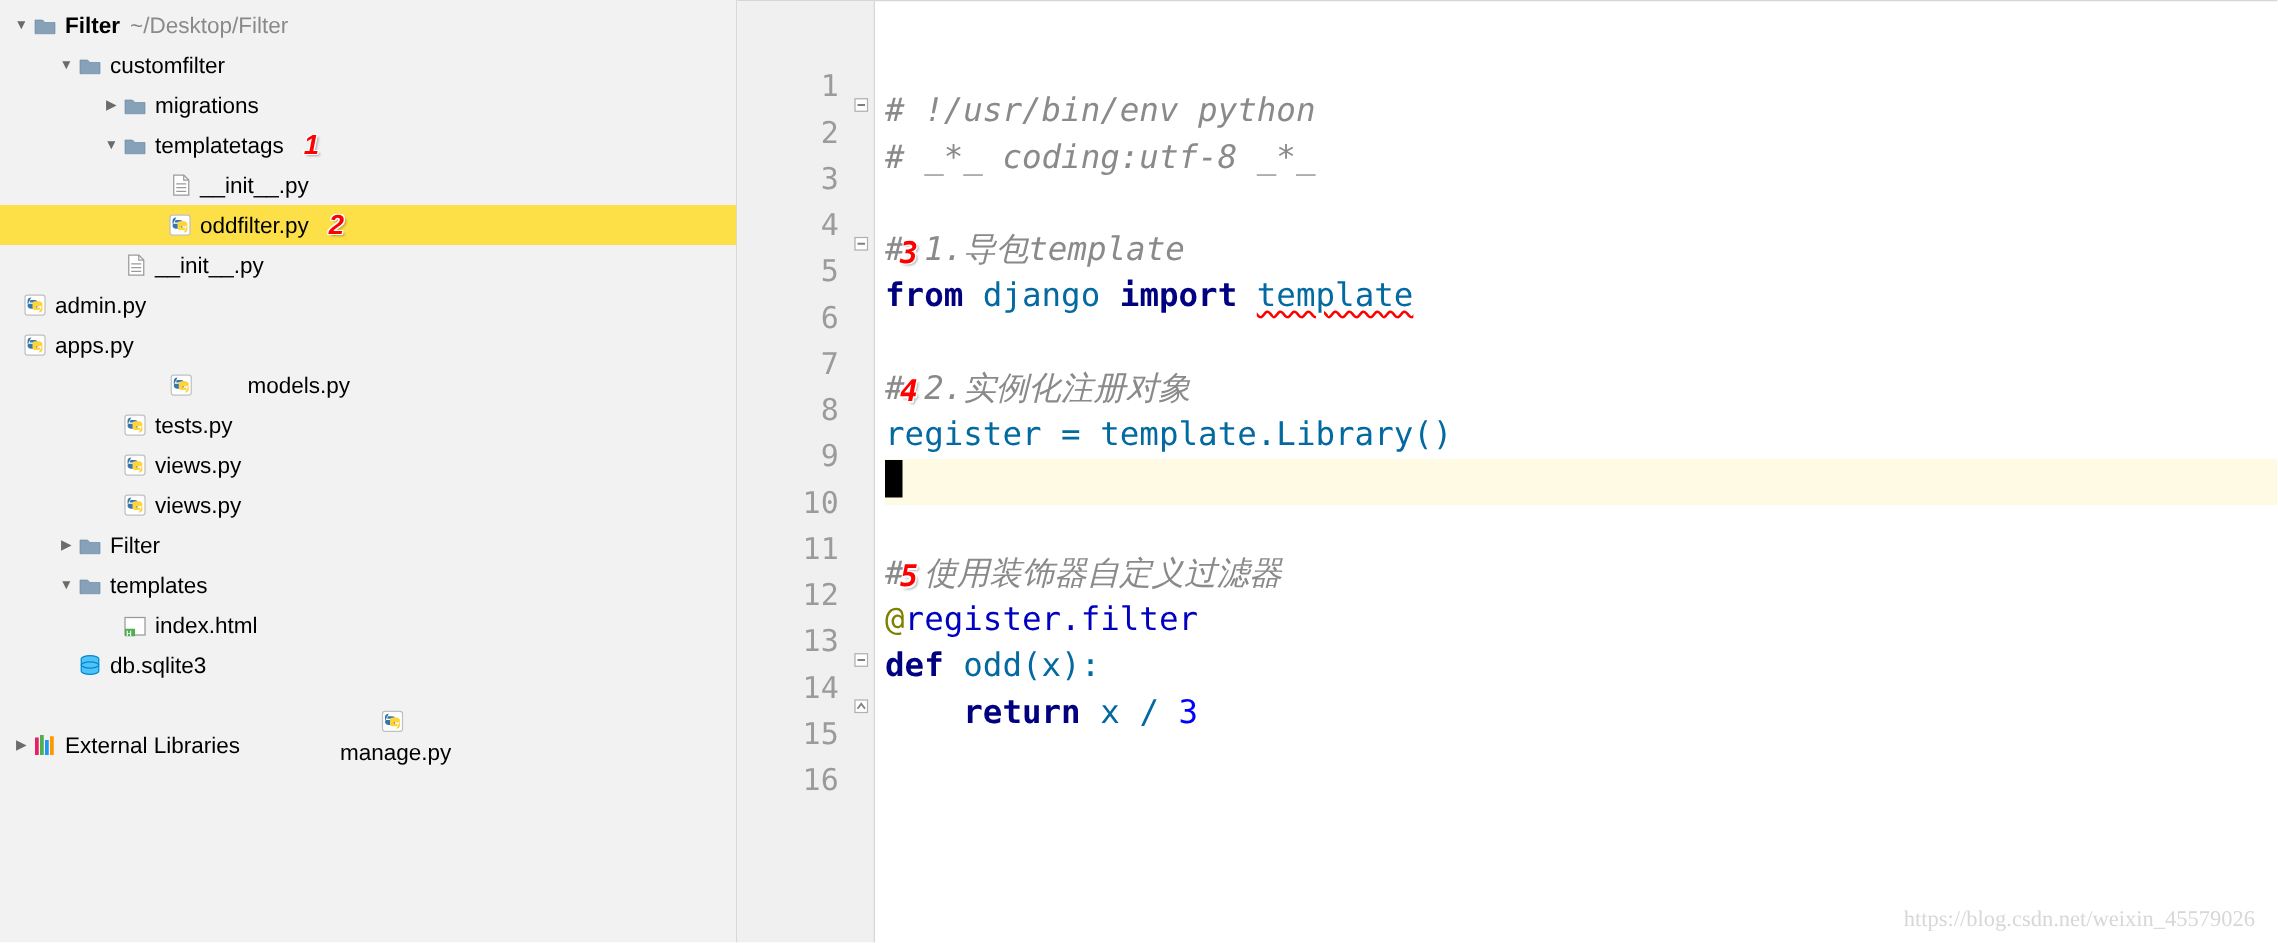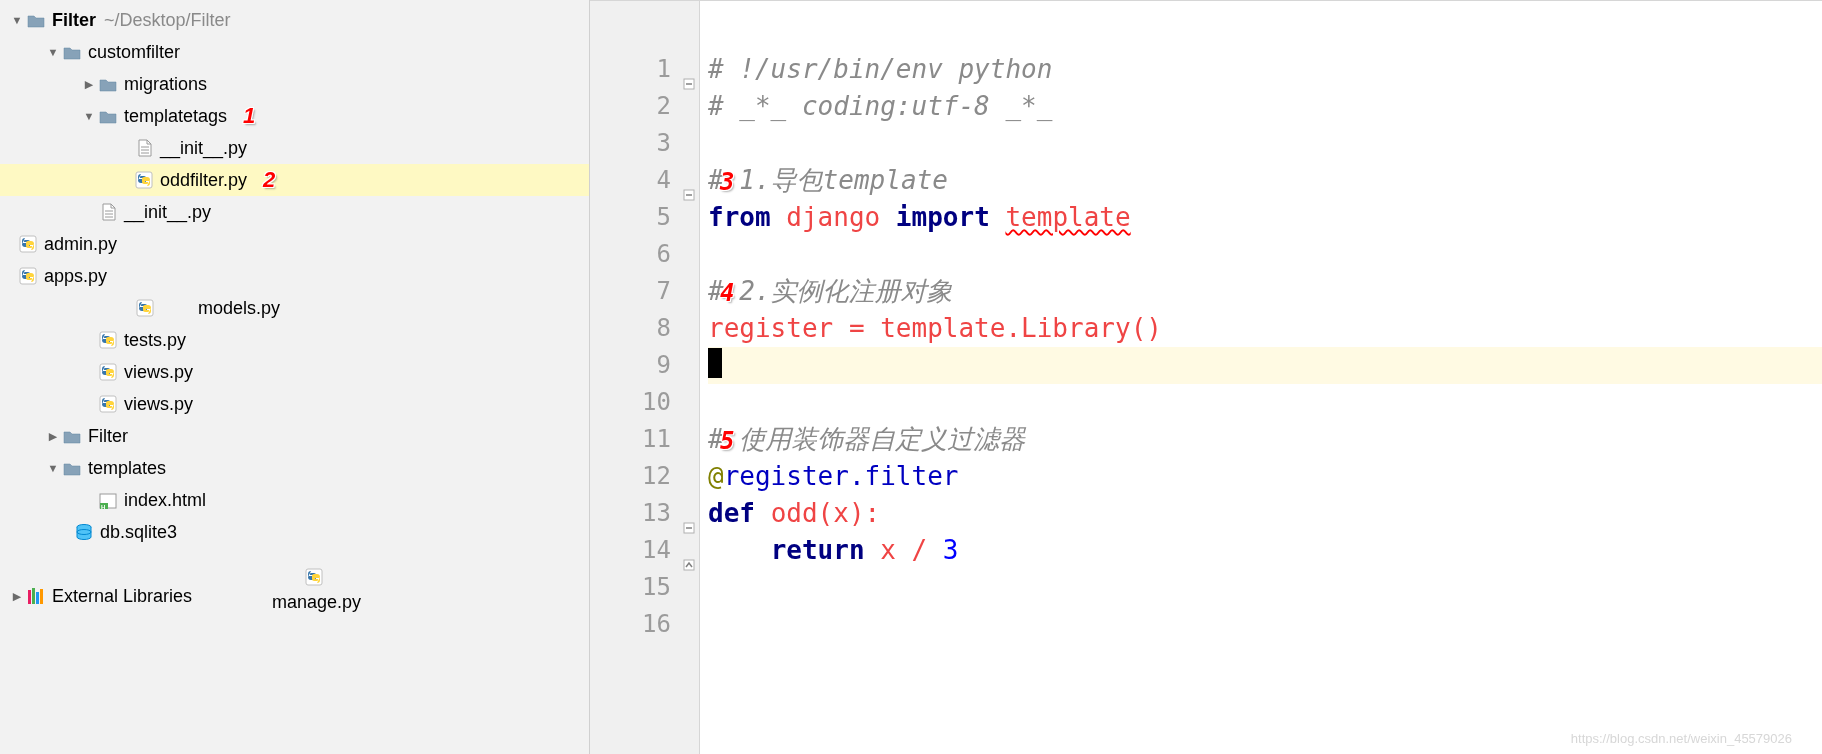--- a/index.html
+++ b/index.html
@@ -23,21 +23,21 @@
   user-select: none;
 }
 .tree-row {
   display: flex;
   align-items: center;
   height: 32px;
   padding-left: 0;
   white-space: nowrap;
 }
 .tree-row.selected {
-  background: #fef9c3;
+  background: #fde047;
 }
 .arrow {
   width: 18px;
   display: inline-flex;
   justify-content: center;
   color: #6b6b6b;
   font-size: 11px;
 }
 .arrow.blank { color: transparent; }
 .ficon {
@@ -93,38 +93,38 @@
   position: absolute;
   right: 4px;
   top: 50%;
   transform: translateY(-50%);
   width: 12px;
   height: 12px;
 }
 .fold-mark svg { width: 12px; height: 12px; }
 .editor {
   flex: 1;
-  padding-top: 50px;
+  padding-top: 70px;
   padding-left: 8px;
   font-family: "Menlo", "Consolas", monospace;
   font-size: 26px;
   position: relative;
 }
 .code-line {
   height: 37px;
   line-height: 37px;
   white-space: pre;
   position: relative;
 }
 .code-line.current {
   background: #fffae3;
 }
 .c-comment { color: #8a8a8a; font-style: italic; }
 .c-kw { color: #000080; font-weight: 700; }
-.c-plain { color: #ef4444; }
+.c-plain { color: #0369a1; }
 .c-decor { color: #808000; }
 .c-dec-name { color: #0000c0; }
 .c-num { color: #0000ff; }
 .err-underline { text-decoration: underline wavy #ff0000; text-decoration-thickness: 2px; text-underline-offset: 3px; }
 .cursor-block {
   display: inline-block;
   width: 14px;
   height: 30px;
   background: #000;
   vertical-align: text-bottom;
@@ -136,25 +136,25 @@
   top: 2px;
   font-weight: 900;
   font-style: italic;
   font-size: 24px;
   color: #ff0000;
   text-shadow: 1px 1px 0 #fff, -1px -1px 0 #fff, 1px -1px 0 #fff, -1px 1px 0 #fff, 2px 2px 2px rgba(0,0,0,0.3);
   z-index: 5;
 }
 .watermark {
   position: absolute;
-  right: 30px;
+  right: 18px;
   bottom: 8px;
   color: #d7d7d7;
-  font-size: 13px;
-  font-family: Liberation Sans, sans-serif;
+  font-size: 18px;
+  font-family: Liberation Serif, serif;
 }
 </style>
 </head>
 <body>
 
 <div class="sidebar" id="tree">
     <div class="tree-row" style="padding-left: 8px;">
       <span class="arrow">▼</span>
       <span class="ficon folder-icon">
         <svg>
@@ -294,21 +294,21 @@
     </div>
     <div class="tree-row" style="padding-left: 80px;">
       <span class="arrow blank">▶</span>
       <span class="ficon html-icon">
         <svg>
           <use href="#svg-html"></use>
         </svg>
       </span>
       <span class="tree-label">index.html</span>
     </div>
-    <div class="tree-row" style="padding-left: 56px;">
+    <div class="tree-row" style="padding-left: 44px;">
       <span class="arrow blank">▶</span>
       <span class="ficon db-icon">
         <svg>
           <use href="#svg-db"></use>
         </svg>
       </span>
       <span class="tree-label">db.sqlite3</span>
     </div>
     <div class="tree-row" style="padding-left: 44px; flex-direction: column;">
       <span class="arrow blank">▶</span>

